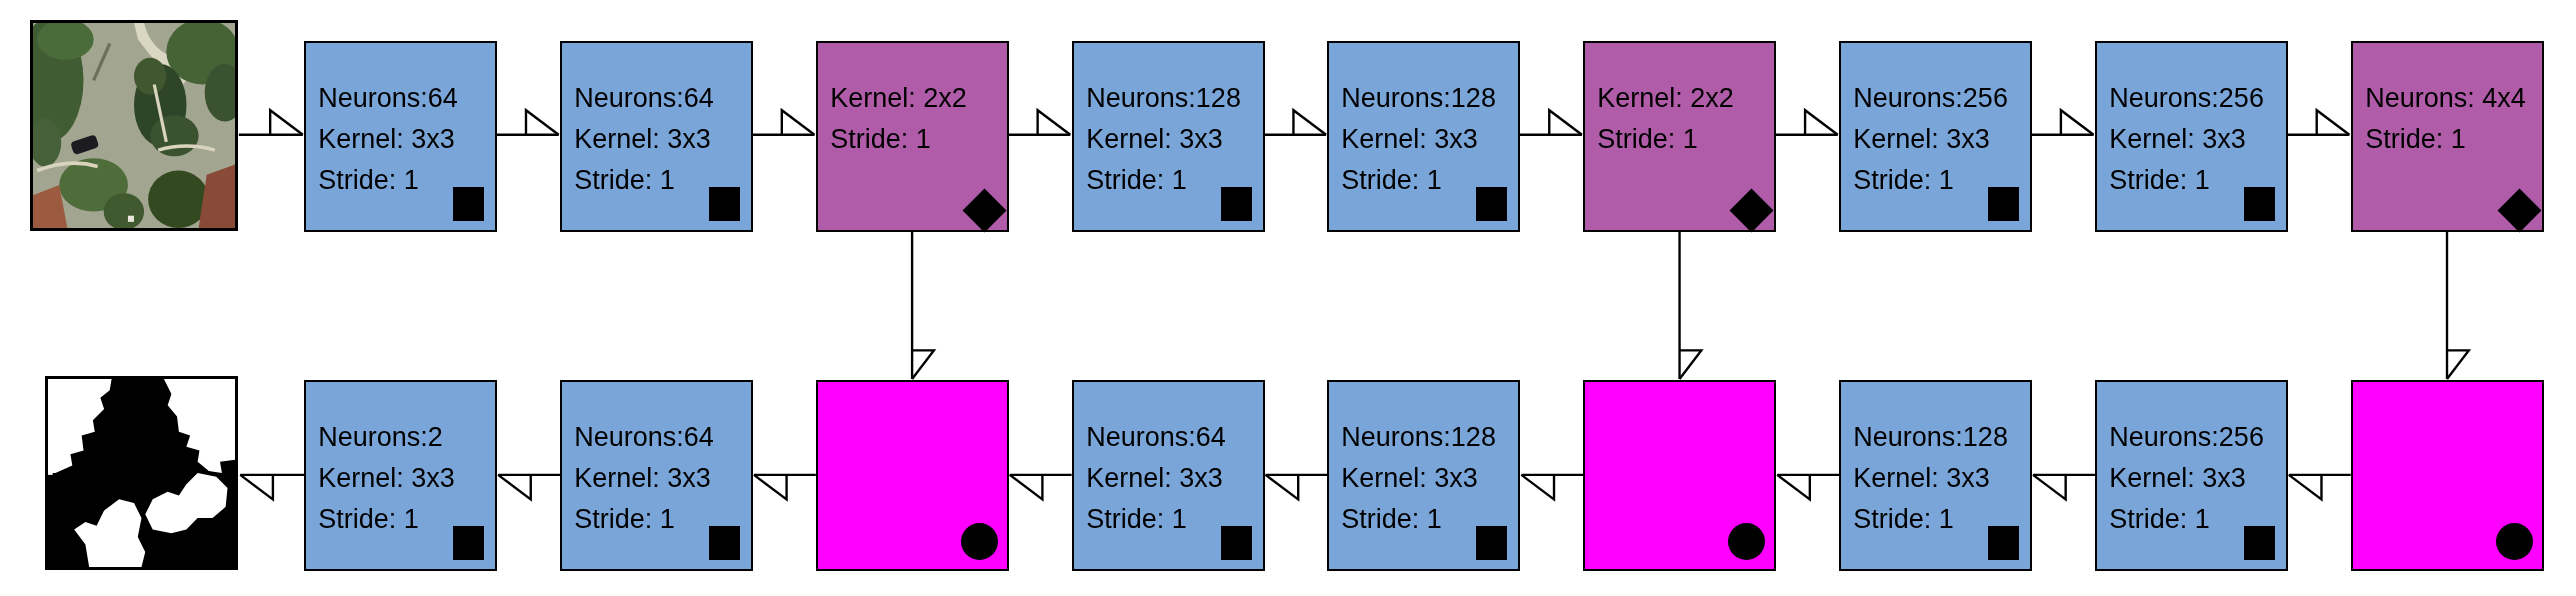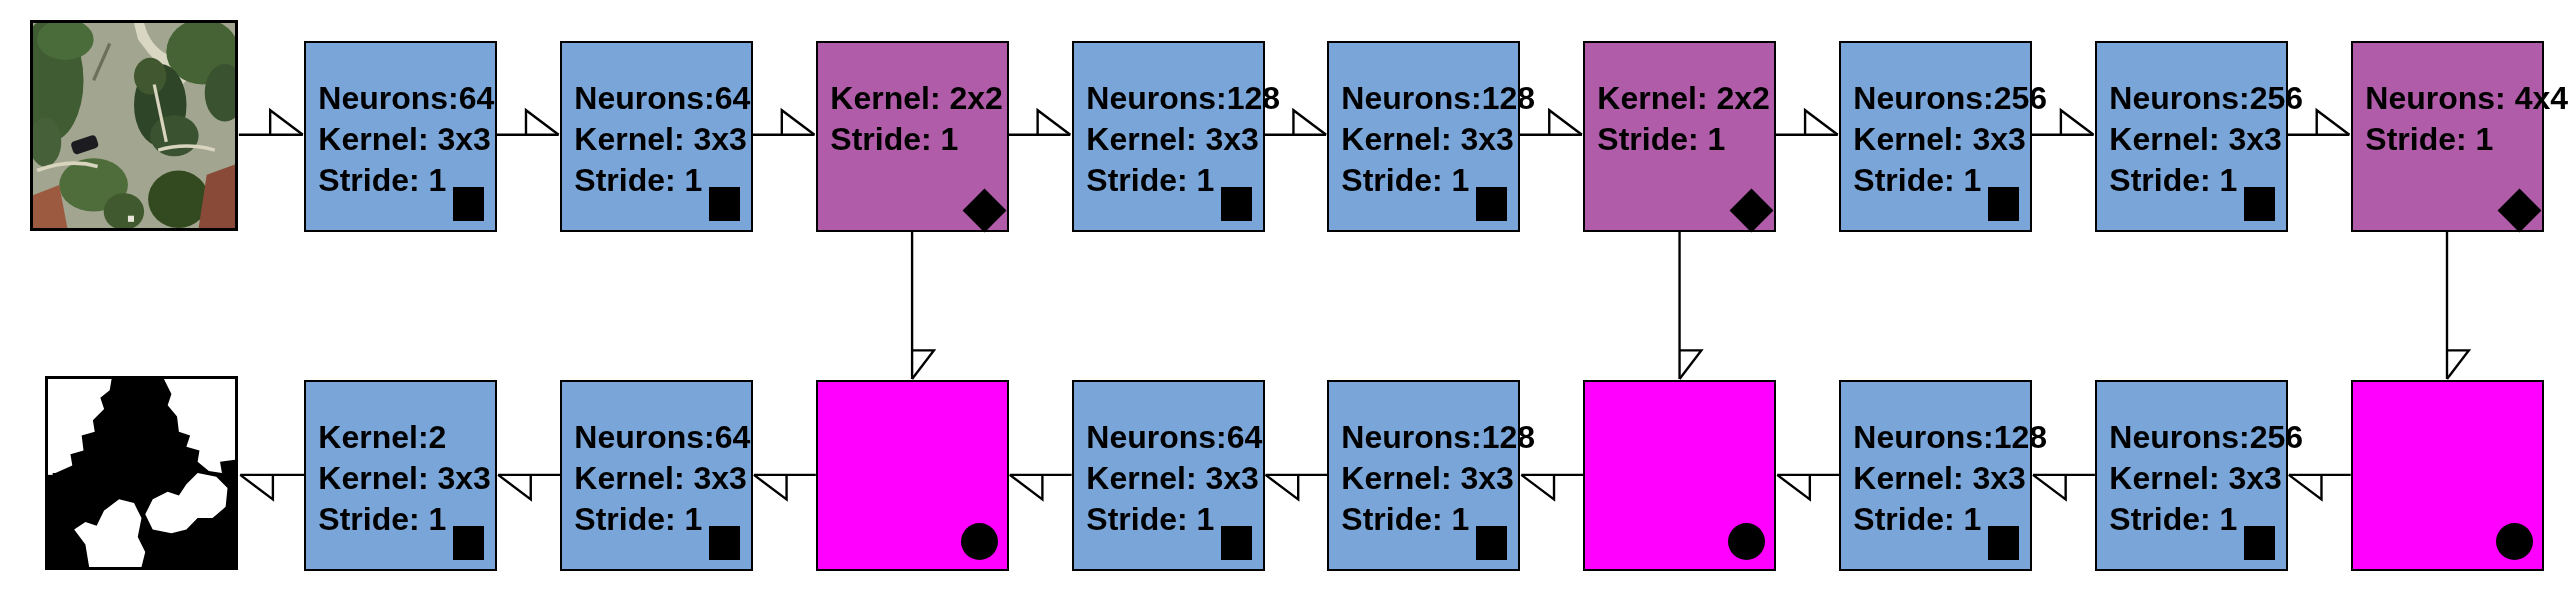--- a/index.html
+++ b/index.html
@@ -10,25 +10,24 @@
     background:#ffffff;
     font-family:"Liberation Sans", sans-serif;
     overflow:hidden;
   }
   svg.wires{position:absolute;left:0;top:0;width:2576px;height:596px;}
   .node{
     position:absolute;
     box-sizing:border-box;
     border:2.7px solid #000;
     padding:35px 0 0 12.3px;
-    font-size:32px;
+    font-size:27px;
     line-height:41px;
     color:#000;
     white-space:nowrap;
-    font-weight:bold;
   }
   .node .txtline{position:relative;}
   .badge-square{position:absolute;right:11px;bottom:9.5px;width:31px;height:34px;background:#000;}
   .badge-diamond{position:absolute;right:6.8px;bottom:4.1px;width:31px;height:31px;background:#000;transform:rotate(45deg);}
   .badge-circle{position:absolute;right:9.5px;bottom:9.5px;width:37px;height:37px;background:#000;border-radius:50%;}
   .img-node{
     position:absolute;
     box-sizing:border-box;
     border:3.4px solid #000;
     overflow:hidden;
@@ -214,21 +213,21 @@
         <div class="txtline">Kernel: 3x3</div>
         <div class="txtline">Stride: 1</div>
         <span class="badge-square"></span>
       </div>
       <div class="node" style="left: 2351px; top: 41px; width: 193px; height: 191px; background: rgb(176, 92, 169);">
         <div class="txtline">Neurons: 4x4</div>
         <div class="txtline">Stride: 1</div>
         <span class="badge-diamond"></span>
       </div>
       <div class="node" style="left: 304px; top: 380px; width: 193px; height: 191px; background: rgb(122, 165, 216);">
-        <div class="txtline">Kernel:2</div>
+        <div class="txtline">Neurons:2</div>
         <div class="txtline">Kernel: 3x3</div>
         <div class="txtline">Stride: 1</div>
         <span class="badge-square"></span>
       </div>
       <div class="node" style="left: 560px; top: 380px; width: 193px; height: 191px; background: rgb(122, 165, 216);">
         <div class="txtline">Neurons:64</div>
         <div class="txtline">Kernel: 3x3</div>
         <div class="txtline">Stride: 1</div>
         <span class="badge-square"></span>
       </div>

